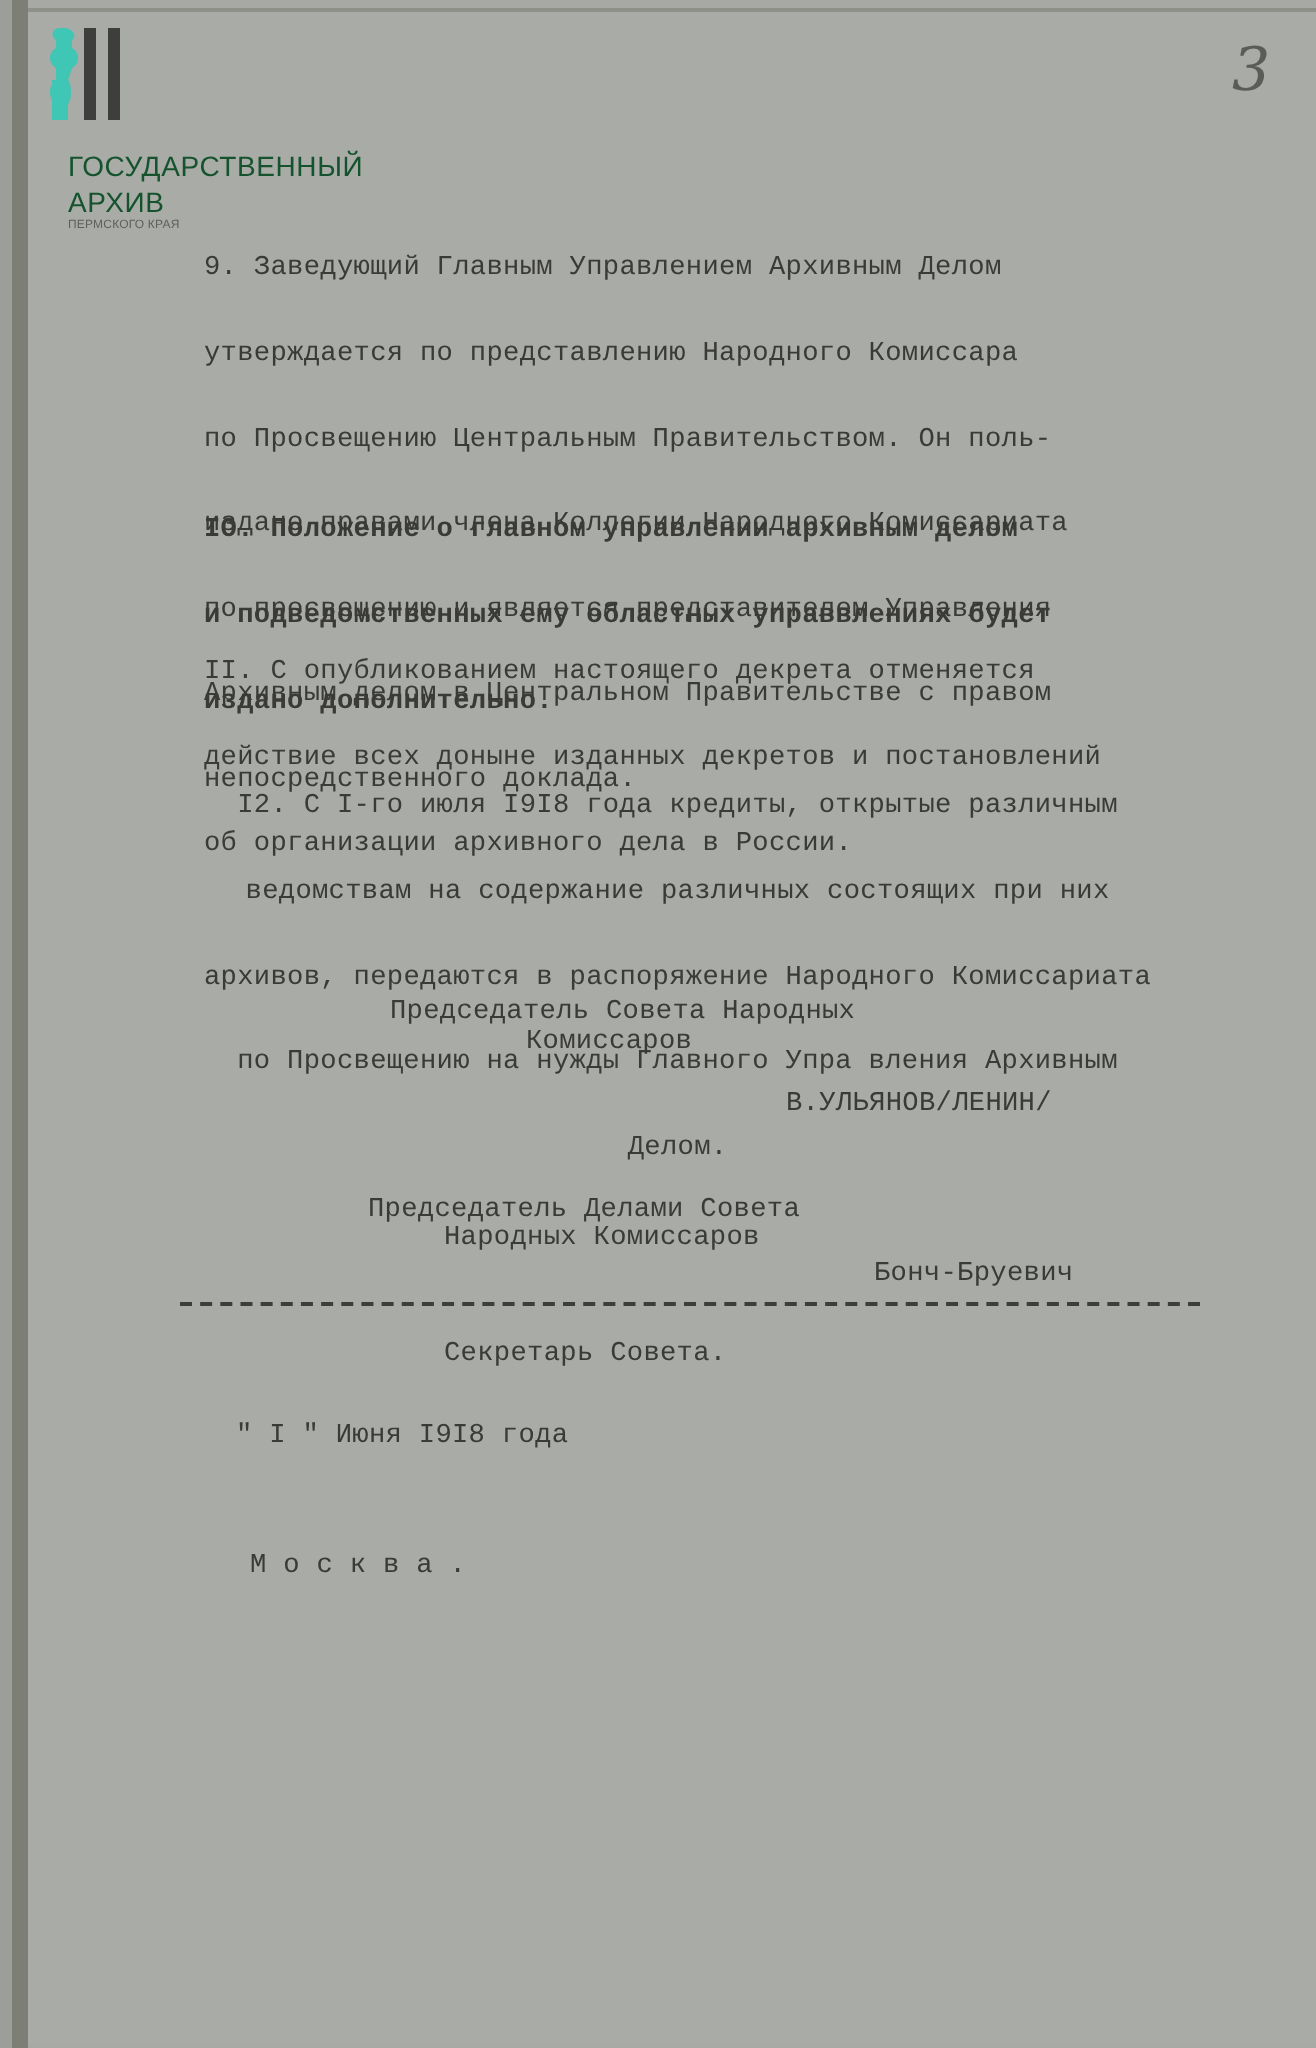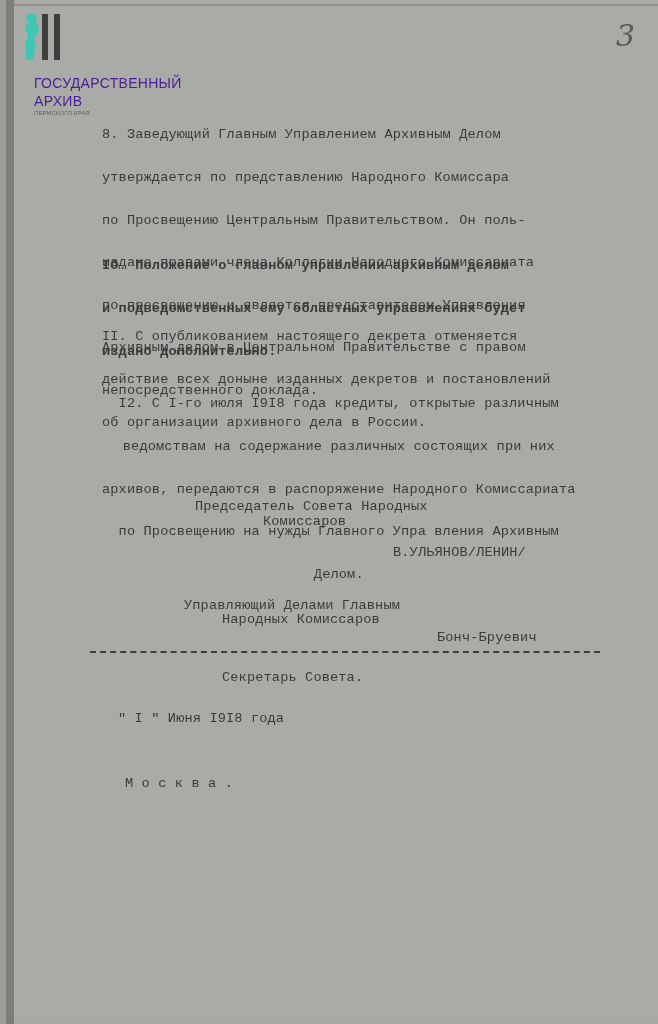--- a/index.html
+++ b/index.html
@@ -41,21 +41,21 @@
       position: absolute;
       left: 0; top: 0;
       width: 48px; height: 52px;
     }
     .logo-title {
       position: absolute;
       left: 14px; top: 64px;
       font-family: "Liberation Sans", "DejaVu Sans", sans-serif;
       font-size: 14px;
       letter-spacing: 0.3px;
-      color: #4c1d95;
+      color: #14532d;
       line-height: 18px;
       white-space: nowrap;
     }
     .logo-subtitle {
       position: absolute;
       left: 14px; top: 100px;
       font-family: "Liberation Sans", "DejaVu Sans", sans-serif;
       font-size: 6px;
       color: #5e605c;
       letter-spacing: 0.1px;
@@ -111,21 +111,21 @@
   <div class="logo-title">
     <span class="line">ГОСУДАРСТВЕННЫЙ</span>
     <span class="line">АРХИВ</span>
   </div>
   <div class="logo-subtitle">ПЕРМСКОГО КРАЯ</div>
 </div>
 
 <div class="page-number">3</div>
 
 <div class="para" style="top:100px;">
-  <span class="line">8. Заведующий Главным Управлением Архивным Делом</span>
+  <span class="line">9. Заведующий Главным Управлением Архивным Делом</span>
   <span class="line">утверждается по представлению Народного Комиссара</span>
   <span class="line">по Просвещению Центральным Правительством. Он поль-</span>
   <span class="line">издано правами члена Коллегии Народного Комиссариата</span>
   <span class="line">по просвещению и является представителем Управления</span>
   <span class="line">Архивным делом в Центральном Правительстве с правом</span>
   <span class="line">непосредственного доклада.</span>
 </div>
 
 <div class="para" style="top:231px;font-weight:bold;">
   <span class="line">IO. Положение о главном управлении архивным делом</span>
@@ -144,21 +144,21 @@
   <span class="line">ведомствам на содержание различных состоящих при них</span>
   <span class="line">архивов, передаются в распоряжение Народного Комиссариата</span>
   <span class="line">по Просвещению на нужды Главного Упра вления Архивным</span>
   <span class="line">Делом.</span>
 </div>
 
 <div class="sig" style="left:195px; top:499px;">Председатель Совета Народных</div>
 <div class="sig" style="left:263px; top:514px;">Комиссаров</div>
 <div class="sig" style="left:393px; top:545px;">В.УЛЬЯНОВ/ЛЕНИН/</div>
 
-<div class="sig" style="left:184px; top:598px;">Управляющий Делами Главным</div>
+<div class="sig" style="left:184px; top:598px;">Председатель Делами Совета</div>
 <div class="sig" style="left:222px; top:612px;">Народных Комиссаров</div>
 <div class="sig" style="left:437px; top:630px;">Бонч-Бруевич</div>
 
 <div class="rule"></div>
 
 <div class="sig" style="left:222px; top:670px;">Секретарь Совета.</div>
 
 <div class="sig" style="left:118px; top:711px;">" I " Июня I9I8 года</div>
 <div class="sig" style="left:125px; top:738px;margin-top:38px;">М о с к в а .</div>
 

